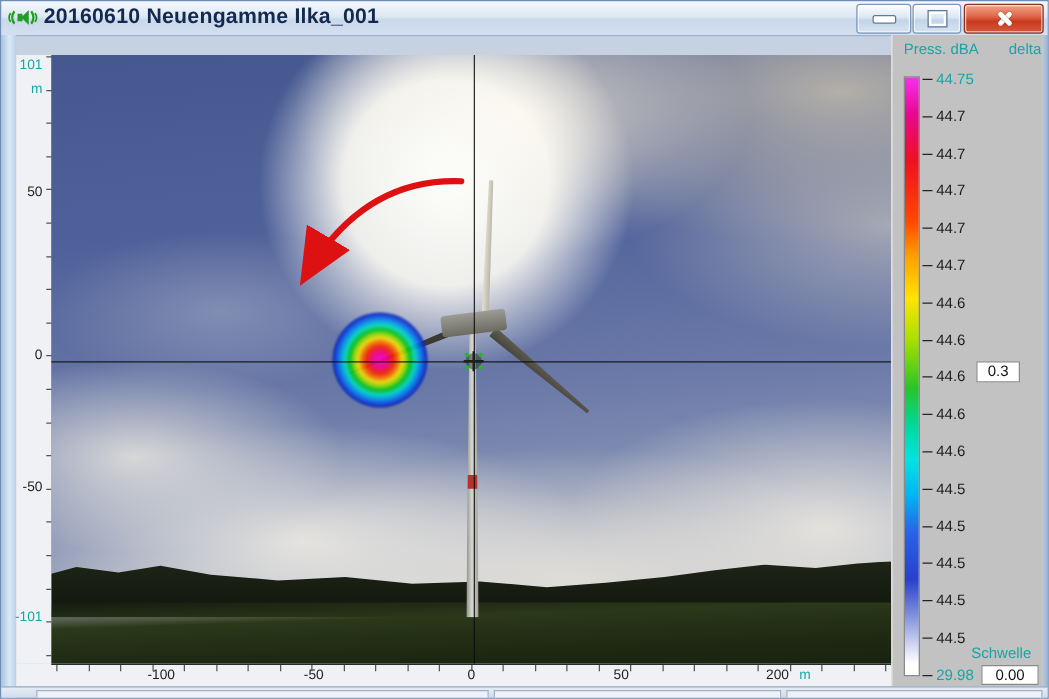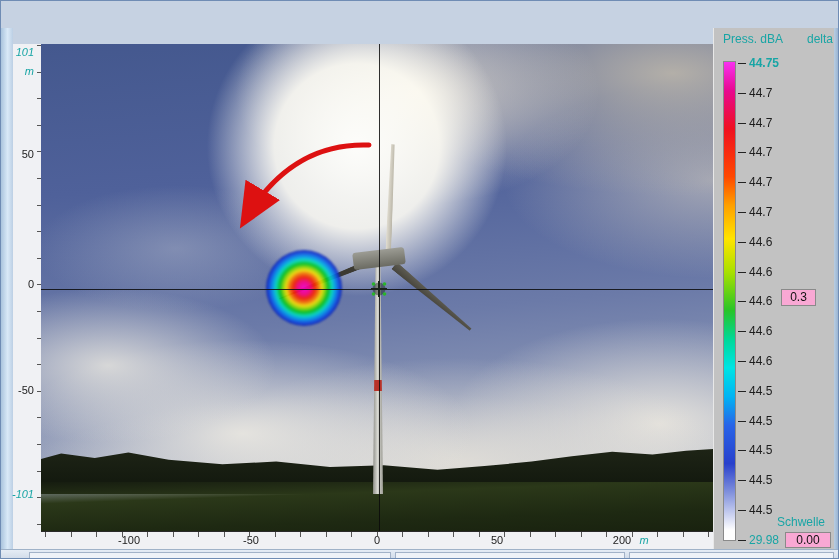--- a/index.html
+++ b/index.html
@@ -48,21 +48,21 @@
   .doc-header{
     position:absolute;left:12px;top:28px;width:700px;height:15px;
     background:linear-gradient(180deg,#eaf1fb 0%,#d3e1f2 60%,#c5d6ea 100%);
     border:1px solid #a9bdd6;border-bottom-color:#93aac6;box-sizing:border-box;
   }
   .doc-header span{position:absolute;left:6px;top:1px;font-size:11px;font-weight:bold;color:#14305c;white-space:nowrap;}
   
   .axis-area-left{position:absolute;left:12px;top:43px;width:28px;height:487px;background:#f0f1f4;}
   .axis-area-bottom{position:absolute;left:12px;top:530px;width:700px;height:18px;background:#f0f1f4;}
   .axis-label{position:absolute;font-size:11px;color:#1c1c1c;white-space:nowrap;}
-  .axis-label.teal{color:#18a5a5;font-style:italic;}
+  .axis-label.teal{color:#18a5a5;}
   .y-label{width:27px;text-align:right;left:6px;}
   .x-label{width:44px;text-align:center;}
   .minor-tick-y{position:absolute;width:5px;height:1px;background:#555;left:36px;}
   .minor-tick-x{position:absolute;width:1px;height:5px;background:#555;top:531px;}
   
   .photo{
     position:absolute;left:40px;top:43px;width:672px;height:487px;overflow:hidden;
     border-bottom:1px solid #2a2a2a;cursor:crosshair;
     background:
       radial-gradient(circle 150px at 47% 21%, rgba(255,255,252,.98) 0%, rgba(255,253,244,.9) 55%, rgba(250,246,236,0) 100%),
@@ -136,36 +136,56 @@
     position:absolute;left:722px;top:60px;width:13px;height:480px;border:1px solid #8a8a8a;box-sizing:border-box;
     background:linear-gradient(180deg,
       #f830f0 0%, #e80890 6%, #f01020 14%, #ff4800 24%, #ffa000 30%, #ffe400 37%,
       #a8e000 44%, #28c428 52%, #00d898 58%, #00e4e4 64%, #00b4f4 70%, #2864e8 76%,
       #2840cc 84%, #8090dc 90%, #ffffff 98%);
   }
   .cb-dash{position:absolute;left:737px;width:8px;height:1px;background:#222;}
   .cb-label{position:absolute;left:748px;width:46px;font-size:12px;color:#1c1c1c;white-space:nowrap;}
   .cb-label.teal{color:#18a5a5;}
   .value-box{
-    position:absolute;background:#f9a8d4;border:1px solid #8a8a8a;font-size:12px;color:#111;
+    position:absolute;background:#ffffff;border:1px solid #8a8a8a;font-size:12px;color:#111;
     text-align:center;box-sizing:border-box;
   }
   .delta-box{left:780px;top:288px;width:35px;height:17px;line-height:15px;}
   .schwelle-label{position:absolute;left:776px;top:514px;font-size:12px;color:#18a5a5;}
   .schwelle-box{left:784px;top:531px;width:46px;height:16px;line-height:14px;}
   
   .statusbar{position:absolute;left:0;top:548px;width:839px;height:11px;
     background:linear-gradient(180deg,#e5ecf5,#ccd7e6);border-top:1px solid #9fb2c8;}
   .status-seg{position:absolute;top:2px;height:14px;background:#eef2f8;border:1px solid #a2b2c8;box-sizing:border-box;}
 </style>
 </head>
 <body>
 
 <div id="app">
 
+  <div class="titlebar">
+    <svg class="app-icon" viewBox="0 0 26 20">
+      <rect x="9" y="7" width="4" height="6" fill="#1f9e1f"></rect>
+      <polygon points="12,10 18,4 18,16" fill="#1f9e1f"></polygon>
+      <path d="M6.5,5 q-3.5,5 0,10" stroke="#1f9e1f" stroke-width="1.8" fill="none"></path>
+      <path d="M3.5,6.5 q-2.5,3.5 0,7" stroke="#1f9e1f" stroke-width="1.4" fill="none"></path>
+      <path d="M20,5 q3.5,5 0,10" stroke="#1f9e1f" stroke-width="1.8" fill="none"></path>
+      <path d="M23,6.5 q2.5,3.5 0,7" stroke="#1f9e1f" stroke-width="1.4" fill="none"></path>
+    </svg>
+    <span class="title-text">20160610 Neuengamme Ilka_001</span>
+    <div class="winbtn min">
+      <span class="glyph-min"></span>
+    </div>
+    <div class="winbtn res">
+      <span class="glyph-res"></span>
+    </div>
+    <div class="winbtn cls">
+      <span class="glyph-x"></span>
+    </div>
+  </div>
 
   <div class="left-strip"></div>
   <div class="right-strip"></div>
 
 
   <div class="axis-area-left" id="y-axis"></div>
   <div class="axis-area-bottom"></div>
   <div id="tick-layer">
       <span class="axis-label y-label teal" style="position: absolute; top: 45px;">101</span>
       <span class="axis-label y-label teal" style="position: absolute; top: 64px;">m</span>
@@ -261,21 +281,21 @@
     </svg>
   </div>
 
   <div class="scale-panel">
   </div>
   <span class="scale-title">Press. dBA</span>
   <span class="delta-label">delta</span>
   <div class="colorbar"></div>
   <div id="cb-ticks">
       <span class="cb-dash" style="top: 62px;"></span>
-      <span class="cb-label teal" style="top: 55px; font-weight: bold;">44.75</span>
+      <span class="cb-label teal" style="top: 55px;">44.75</span>
       <span class="cb-dash" style="top: 92px;"></span>
       <span class="cb-label" style="top: 85px;">44.7</span>
       <span class="cb-dash" style="top: 122px;"></span>
       <span class="cb-label" style="top: 115px;">44.7</span>
       <span class="cb-dash" style="top: 151px;"></span>
       <span class="cb-label" style="top: 144px;">44.7</span>
       <span class="cb-dash" style="top: 181px;"></span>
       <span class="cb-label" style="top: 174px;">44.7</span>
       <span class="cb-dash" style="top: 211px;"></span>
       <span class="cb-label" style="top: 204px;">44.7</span>

